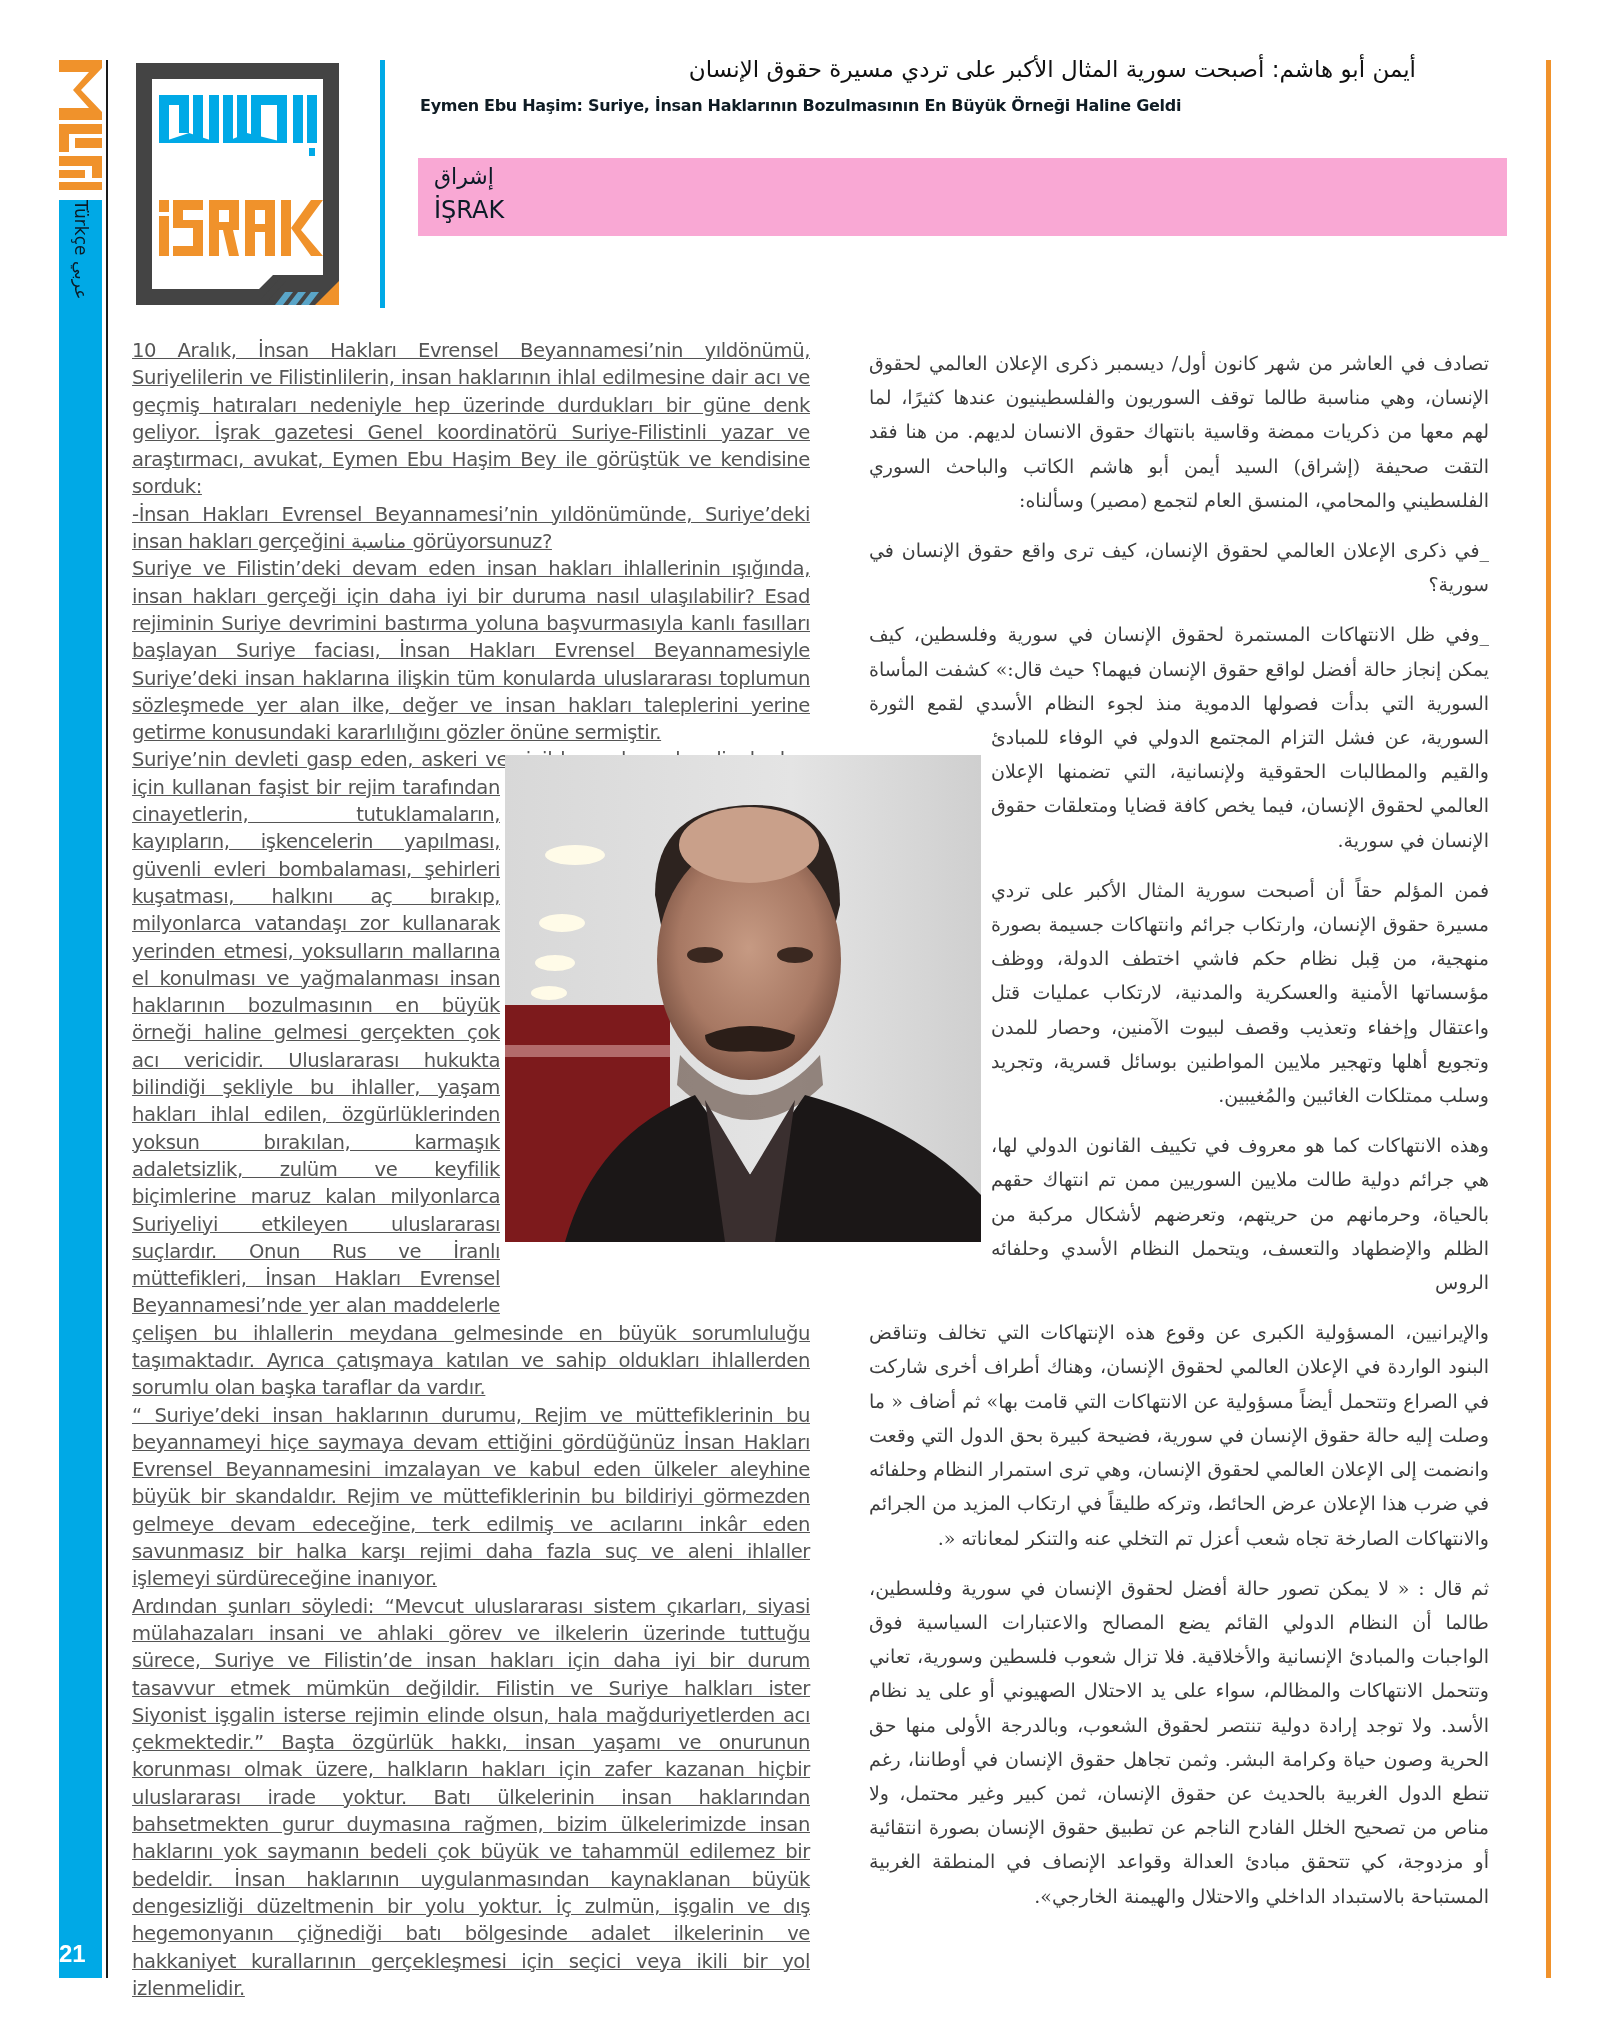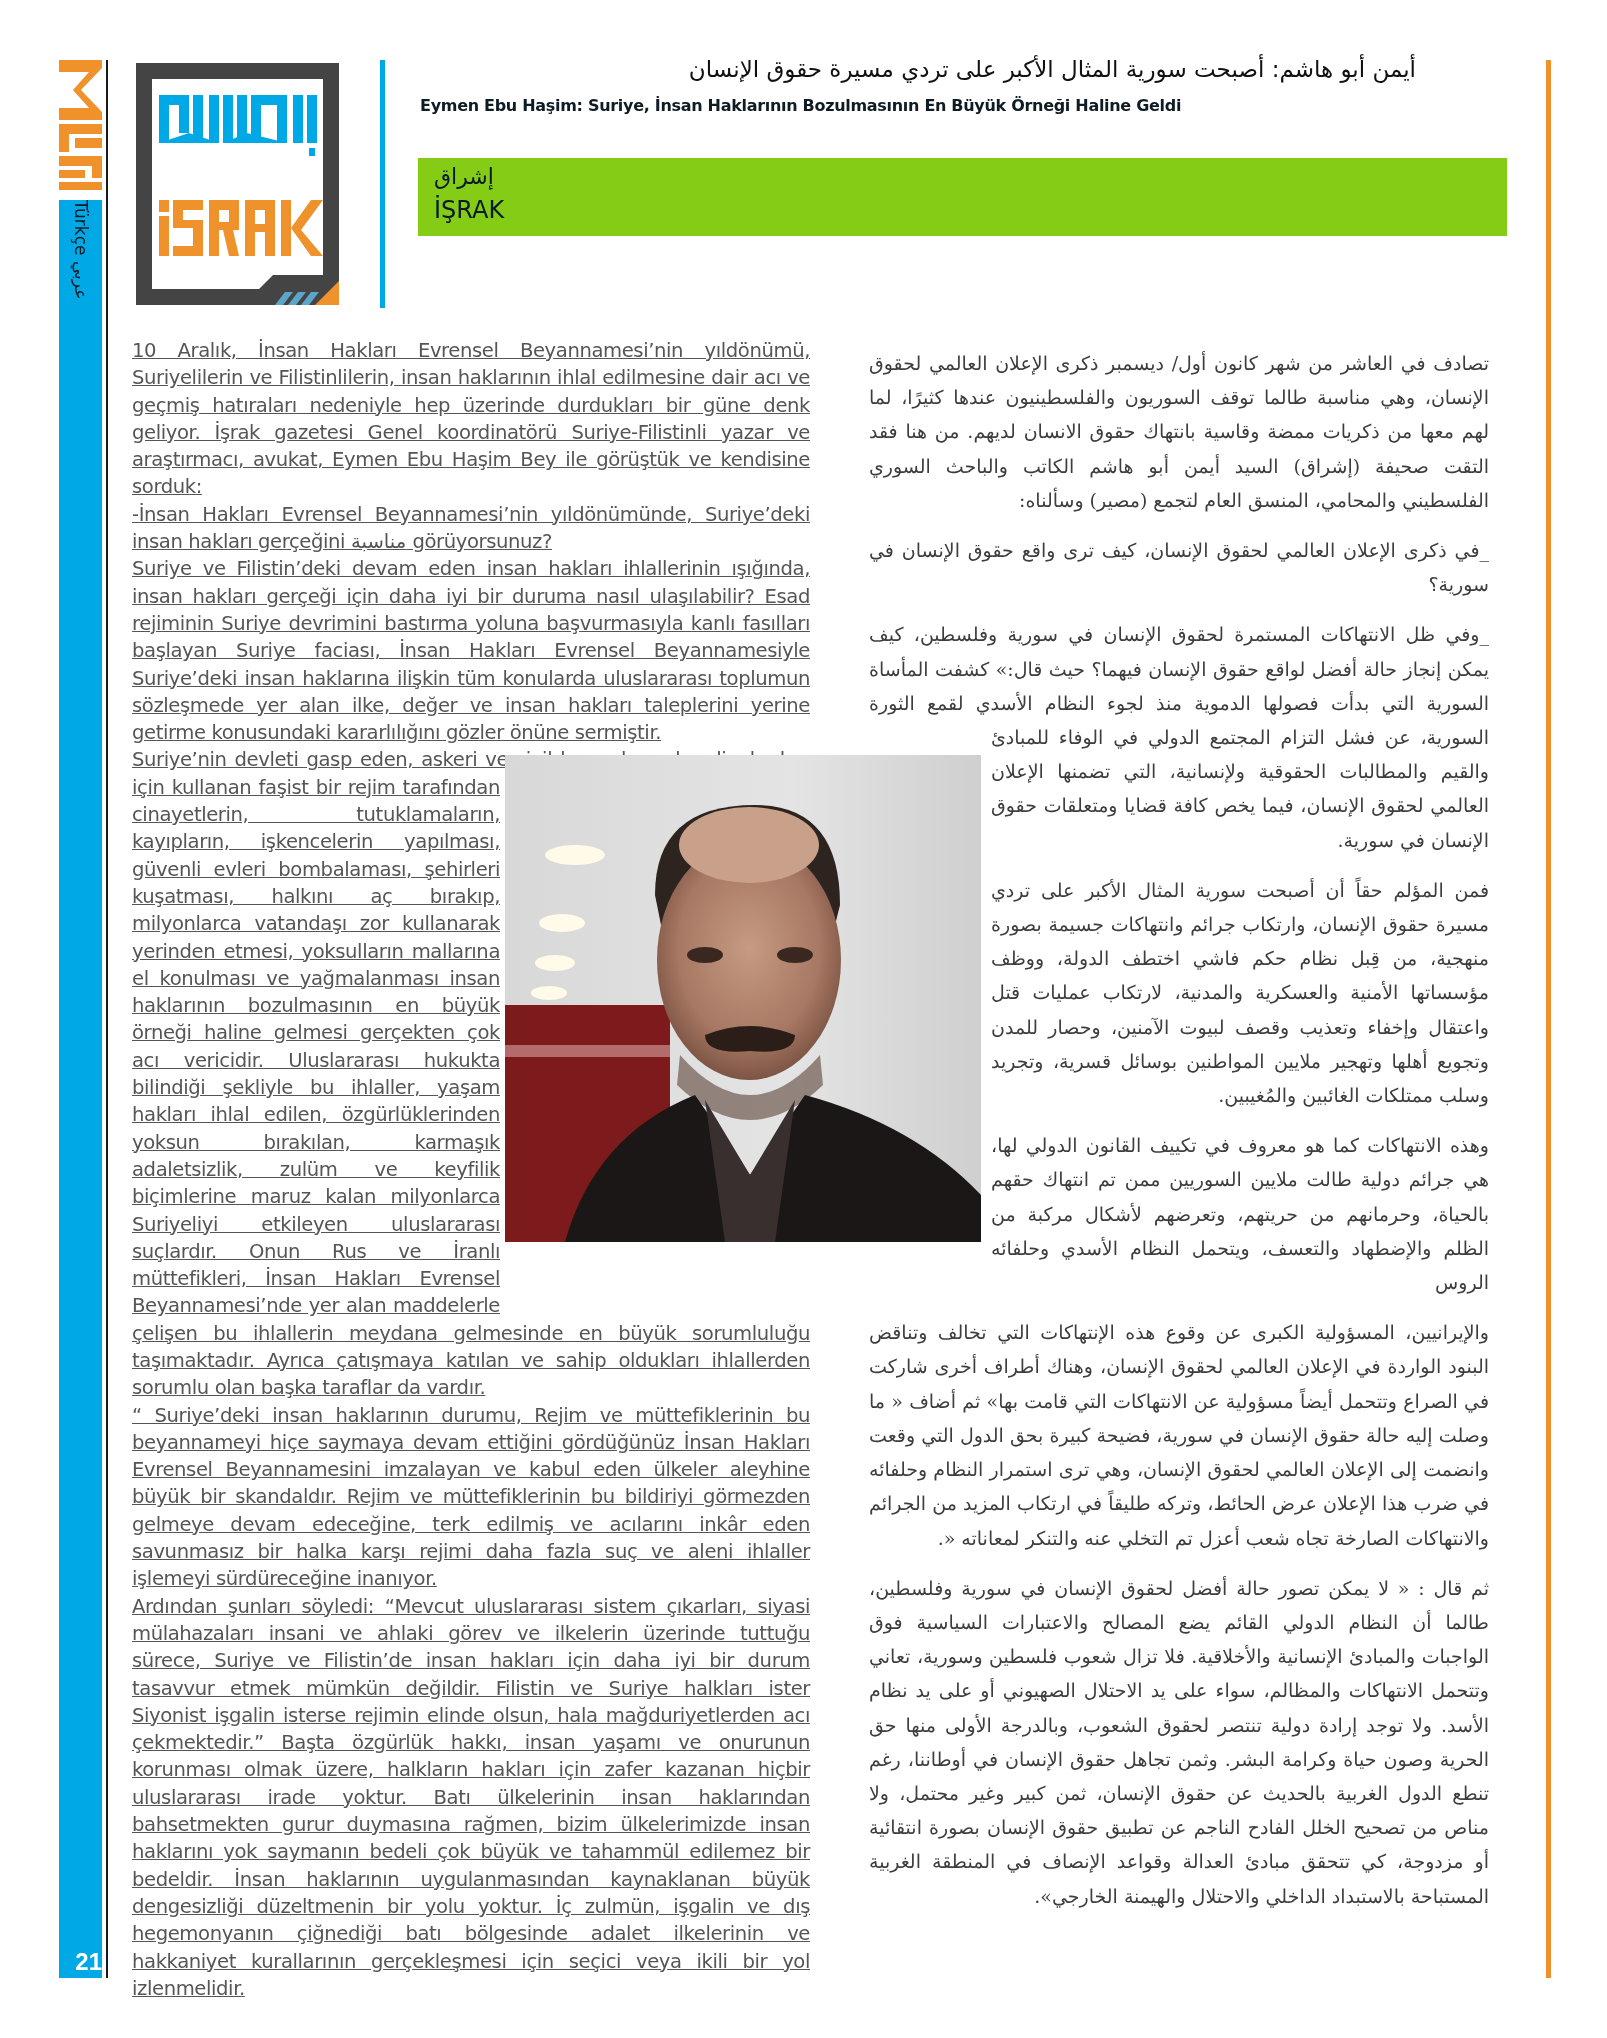--- a/index.html
+++ b/index.html
@@ -3,32 +3,32 @@
 <meta charset="utf-8">
 <style>
   html, body { margin: 0; padding: 0; background: #ffffff; }
   body { width: 1607px; height: 2038px; position: relative; overflow: hidden; font-family: "DejaVu Sans", sans-serif; }
 
   
   .side-logo { position: absolute; left: 59px; top: 60px; width: 43px; height: 130px; }
   .side-bar { position: absolute; left: 59px; top: 200px; width: 43px; height: 1778px; background: #00a9e6; }
   .side-lang { position: absolute; left: 59px; top: 200px; width: 43px; height: 150px; }
   .side-lang span { position: absolute; left: 50%; top: 0; transform-origin: 0 0; transform: translateX(10px) rotate(90deg); white-space: nowrap; font-family: "DejaVu Sans", sans-serif; font-size: 17px; color: #0b1b26; }
-  .page-number { position: absolute; left: 59px; top: 1940px; width: 43px; text-align: right; color: #fff; font-family: "Liberation Sans", sans-serif; font-weight: bold; font-size: 24px; margin-top: 8px; }
+  .page-number { position: absolute; left: 59px; top: 1940px; width: 43px; text-align: left; color: #fff; font-family: "Liberation Sans", sans-serif; font-weight: bold; font-size: 24px; }
   .side-rule { position: absolute; left: 106px; top: 60px; width: 2px; height: 1918px; background: #1a1a1a; }
 
   
   .logo-box { position: absolute; left: 133px; top: 60px; width: 209px; height: 248px; }
   .logo-box svg { width: 100%; height: 100%; display: block; }
 
   
   .header-rule { position: absolute; left: 380px; top: 60px; width: 5px; height: 248px; background: #00a9e6; }
   .title-ar { position: absolute; left: 420px; top: 56px; width: 996px; text-align: right; direction: rtl; font-family: "DejaVu Sans", sans-serif; font-size: 23px; color: #111; }
   .title-tr { position: absolute; left: 420px; top: 96px; font-family: "DejaVu Sans", sans-serif; font-weight: bold; font-size: 16px; color: #0f1c24; letter-spacing: -0.3px; white-space: nowrap; }
-  .banner { position: absolute; left: 418px; top: 158px; width: 1089px; height: 78px; background: #84cc16; }
+  .banner { position: absolute; left: 418px; top: 158px; width: 1089px; height: 78px; background: #f9a8d4; }
   .banner .b-ar { position: absolute; left: 16px; top: 6px; font-size: 22px; color: #0b1b26; direction: rtl; }
   .banner .b-tr { position: absolute; left: 16px; top: 38px; font-size: 24px; color: #0b1b26; }
 
   .right-rule { position: absolute; left: 1546px; top: 60px; width: 5px; height: 1918px; background: #f0922b; }
 
   
   .photo { position: absolute; left: 505px; top: 755px; width: 476px; height: 487px; overflow: hidden; }
   .photo svg { width: 100%; height: 100%; display: block; }
 
   

